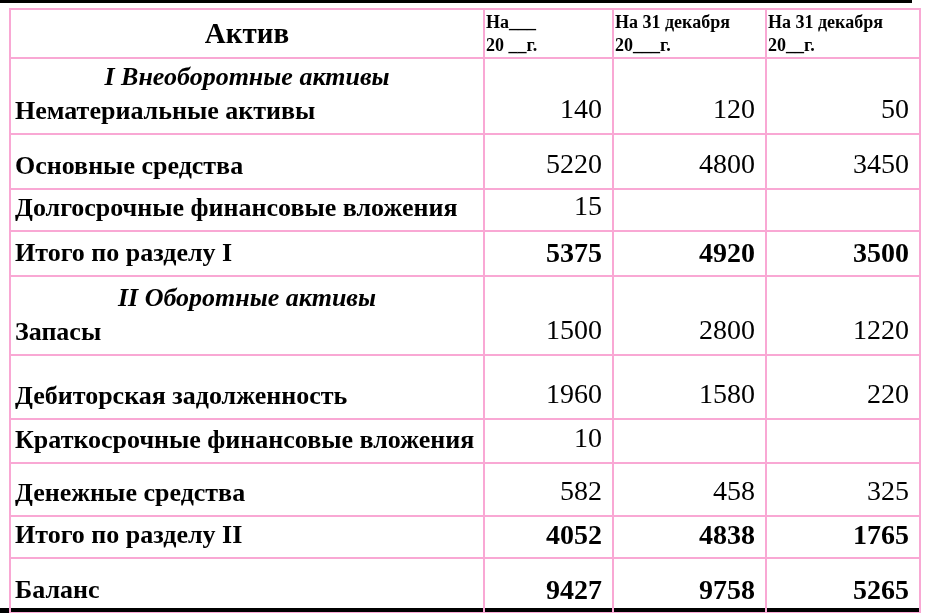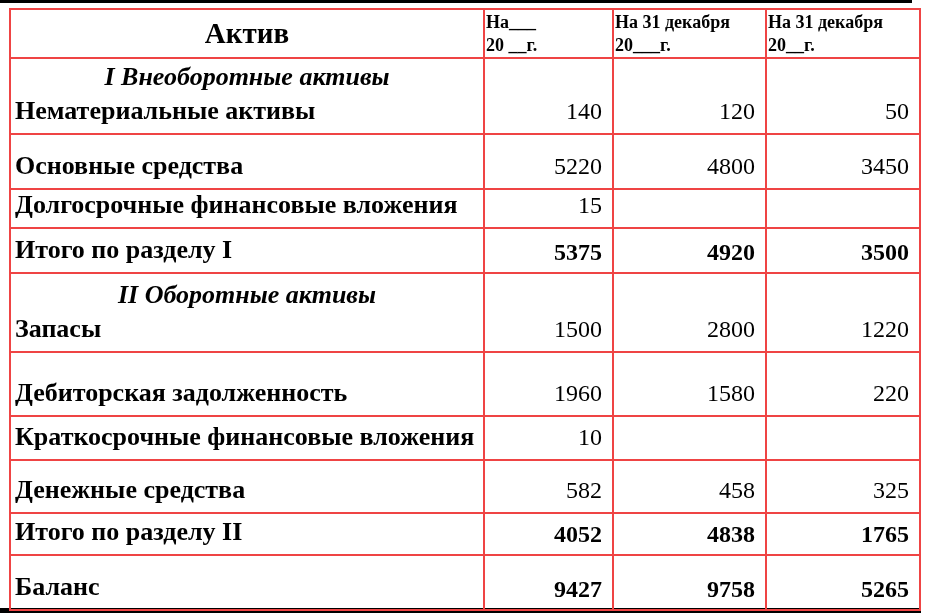--- a/index.html
+++ b/index.html
@@ -14,21 +14,21 @@
   .edge-bar { position: absolute; left: 0; background: #000; }
   .edge-bar.top { top: 0; height: 3px; width: 912px; }
   .edge-bar.bottom { top: 608px; height: 5px; width: 921px; }
 
   table.balance {
     position: absolute; left: 9px; top: 8px;
     border-collapse: collapse;
     table-layout: fixed;
   }
   .balance th, .balance td {
-    border: 2px solid #ef4444;
+    border: 2px solid #f9a8d4;
     overflow: hidden;
   }
   col.c-label  { width: 474px; }
   col.c-val1   { width: 129px; }
   col.c-val2   { width: 153px; }
   col.c-val3   { width: 154px; }
 
   th.h-asset {
     font-size: 29px; font-weight: bold;
     text-align: center; vertical-align: middle;
@@ -43,21 +43,21 @@
     text-align: left; vertical-align: bottom;
     padding: 0 4px 7px 4px;
     white-space: nowrap;
   }
   .section-title {
     text-align: center;
     font-style: italic;
     padding: 3px 0 4px 0;
   }
   td.cell-num {
-    font-size: 24px;
+    font-size: 28px;
     text-align: right; vertical-align: bottom;
     padding: 0 10px 8px 0;
     white-space: nowrap;
   }
   tr.total td { font-weight: bold; }
   tr.total td.cell-num { padding-bottom: 6px; }
 
   tr.rh-head { height: 49px; }
   tr.rh1  { height: 76px; }
   tr.rh2  { height: 55px; }

